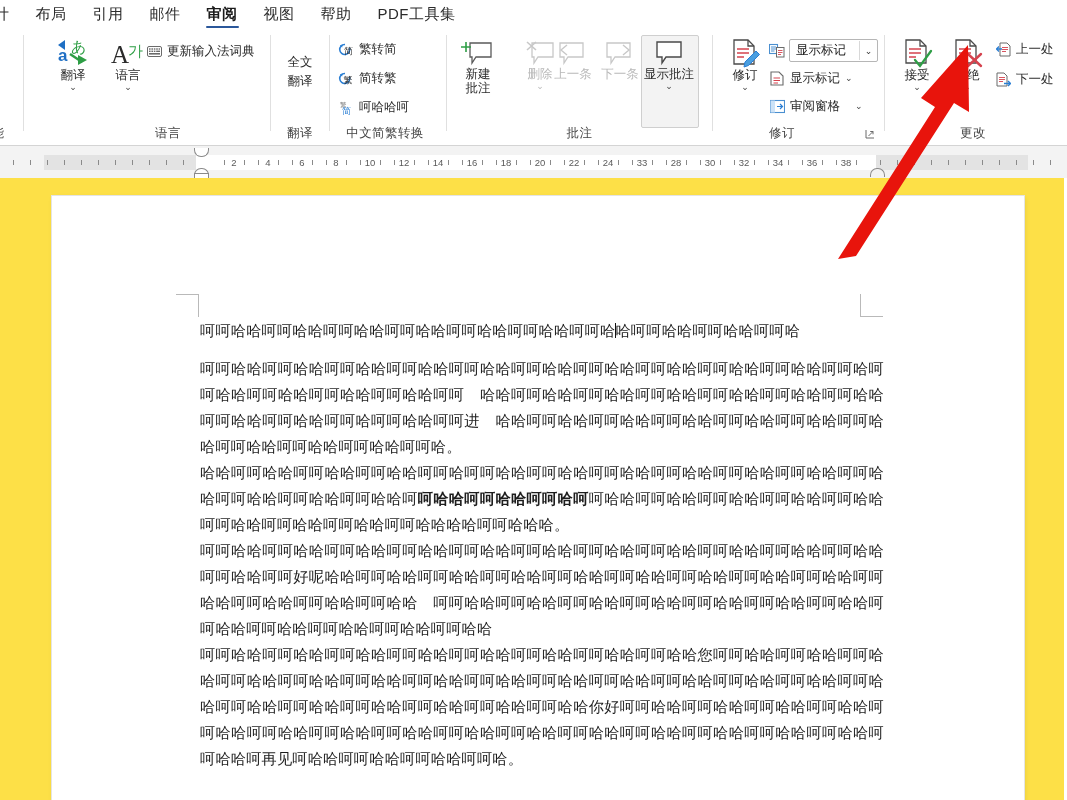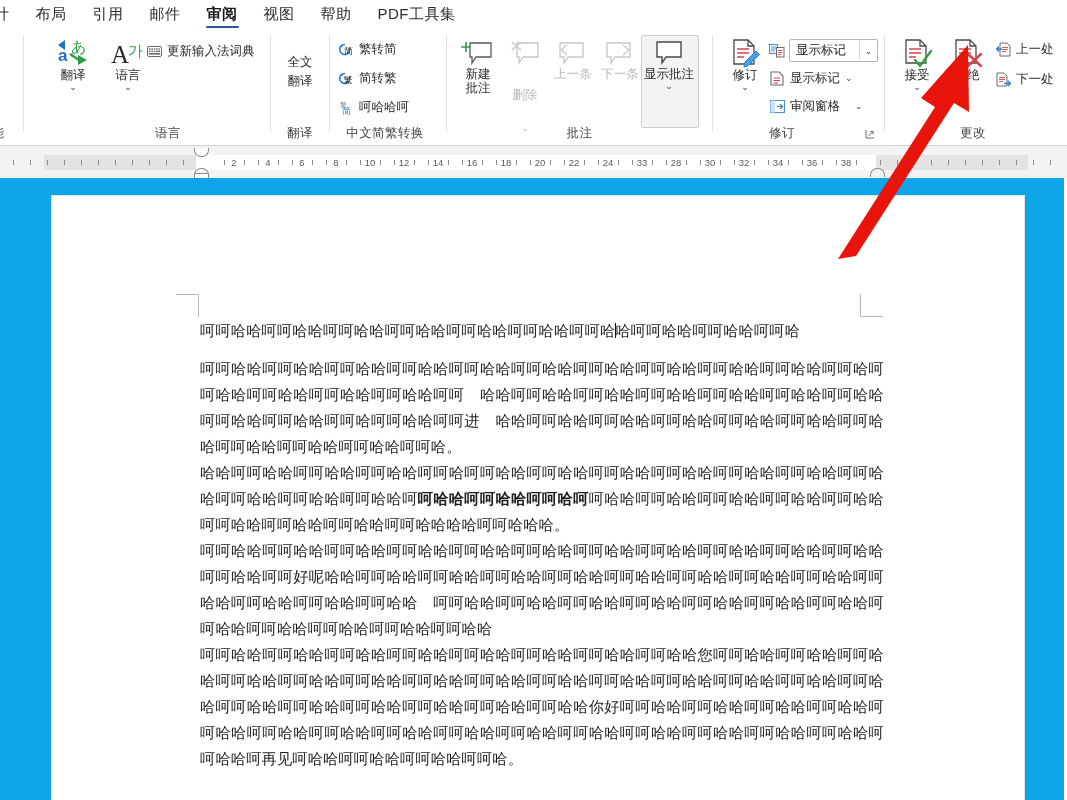--- a/index.html
+++ b/index.html
@@ -97,21 +97,21 @@
   }
   .indent-sq{position:absolute;width:13px;height:5px;border:1px solid #8a8a8a;background:#fff;}
   .indent-hang{
     position:absolute;width:13px;height:8px;border:1px solid #8a8a8a;background:#f3f3f3;
     border-radius:7px 7px 0 0;border-bottom:none;
   }
 
   
   .docarea{
     position:absolute;left:0;top:178px;width:1064px;height:622px;
-    background:#0ea5e9;overflow:hidden;
+    background:#fde047;overflow:hidden;
   }
   .page{
     position:absolute;left:52px;top:18px;width:972px;height:640px;
     background:#ffffff;box-shadow:0 0 0 1px #e4e4e4, 1px 2px 5px rgba(0,0,0,.10);
   }
   .mark{position:absolute;width:22px;height:22px;}
   .doc-text{
     position:absolute;left:148px;top:122px;width:684px;
     font-family:"DejaVu Serif","Liberation Serif",serif;
     font-size:15.2px;line-height:26px;color:#1d1d1d;
@@ -265,21 +265,21 @@
 
       <div class="bigbtn" style="left:8px;top:10px;width:46px;">
         <svg width="34" height="28" viewBox="0 0 34 28">
           <path d="M9 4 H30 V18 H15 L11 24 V18 H9 Z" fill="#fff" stroke="#5a5a5a" stroke-width="1.3"></path>
           <path d="M5 3 V13 M0 8 H10" stroke="#2e9e45" stroke-width="1.6"></path>
         </svg>
         <span class="lbl">新建</span>
         <span class="lbl">批注</span>
       </div>
 
-      <div class="bigbtn dimmed" style="left:55px;top:10px;width:46px;gap:21px;">
+      <div class="bigbtn dimmed" style="left:70px;top:10px;width:46px;">
         <svg width="34" height="28" viewBox="0 0 34 28">
           <path d="M9 4 H30 V18 H15 L11 24 V18 H9 Z" fill="#fff" stroke="#c8c8c8" stroke-width="1.3"></path>
           <path d="M4 3 L13 11 M13 3 L4 11" stroke="#c8c8c8" stroke-width="1.6"></path>
         </svg>
         <span class="lbl">删除</span>
         <span class="caret dimmed">⌄</span>
       </div>
 
       <div class="bigbtn dimmed" style="left:100px;top:10px;width:52px;">
         <svg width="34" height="28" viewBox="0 0 34 28">

